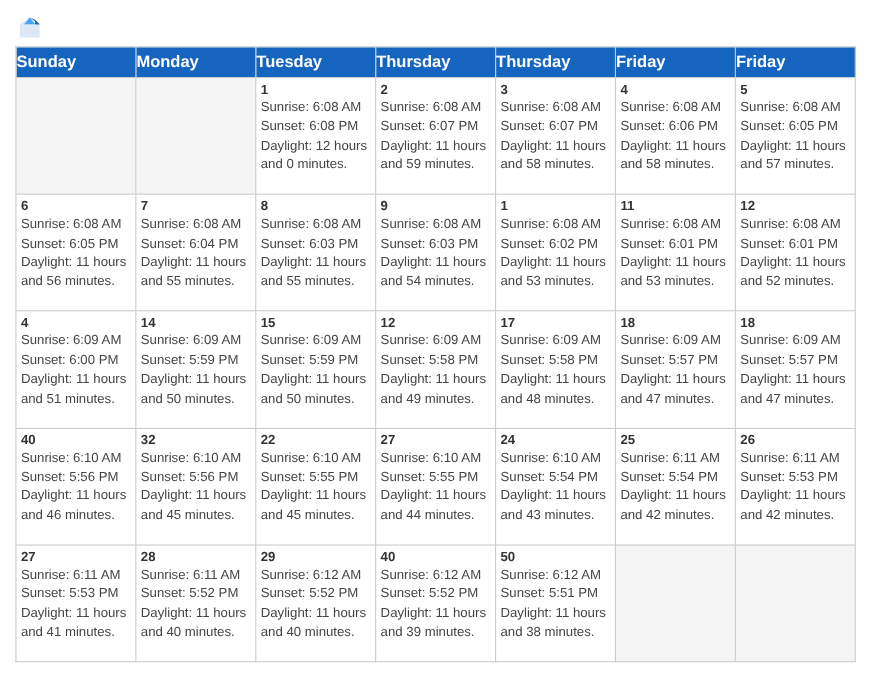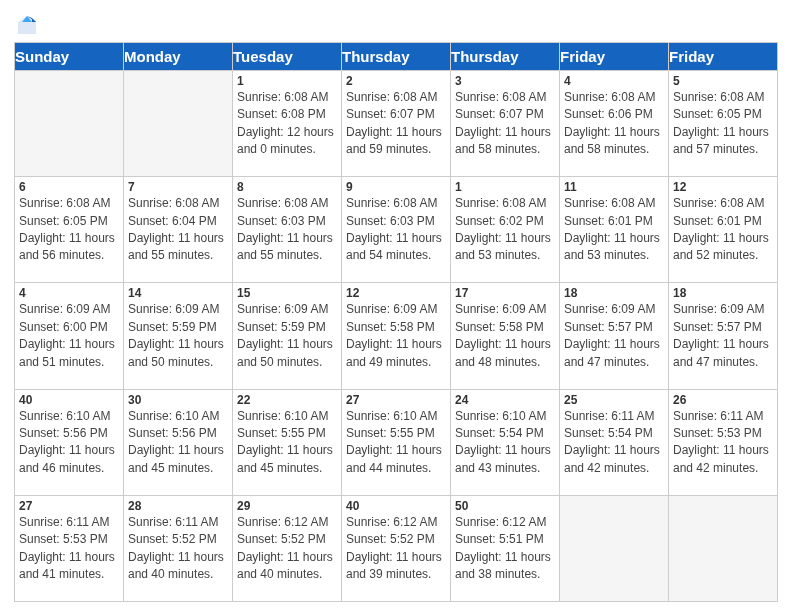--- a/index.html
+++ b/index.html
@@ -216,21 +216,21 @@
             <span class="day-number">18</span>
             <div class="day-info">Sunrise: 6:09 AM<br>Sunset: 5:57 PM<br>Daylight: 11 hours and 47 minutes.</div>
           </td>
         </tr>
         <tr>
           <td>
             <span class="day-number">40</span>
             <div class="day-info">Sunrise: 6:10 AM<br>Sunset: 5:56 PM<br>Daylight: 11 hours and 46 minutes.</div>
           </td>
           <td>
-            <span class="day-number">30</span>
+            <span class="day-number">32</span>
             <div class="day-info">Sunrise: 6:10 AM<br>Sunset: 5:56 PM<br>Daylight: 11 hours and 45 minutes.</div>
           </td>
           <td>
             <span class="day-number">22</span>
             <div class="day-info">Sunrise: 6:10 AM<br>Sunset: 5:55 PM<br>Daylight: 11 hours and 45 minutes.</div>
           </td>
           <td>
             <span class="day-number">27</span>
             <div class="day-info">Sunrise: 6:10 AM<br>Sunset: 5:55 PM<br>Daylight: 11 hours and 44 minutes.</div>
           </td>

